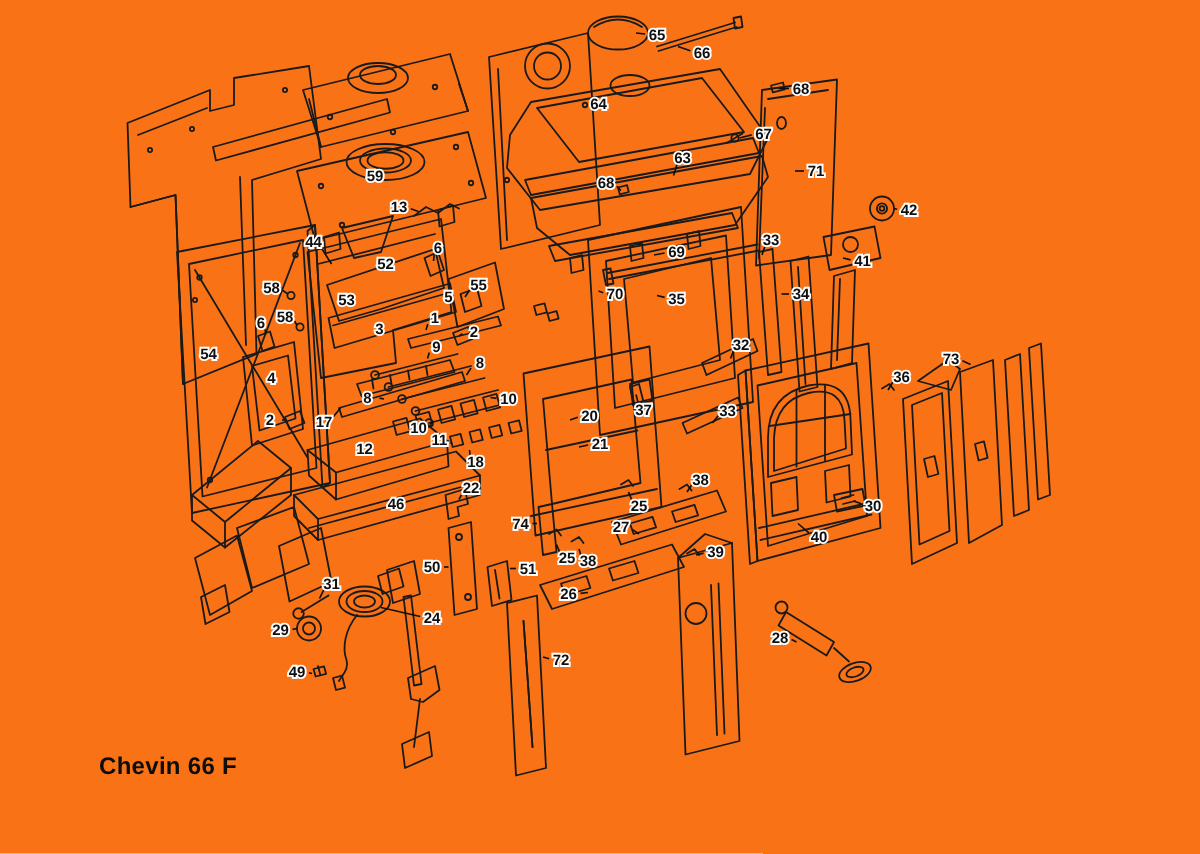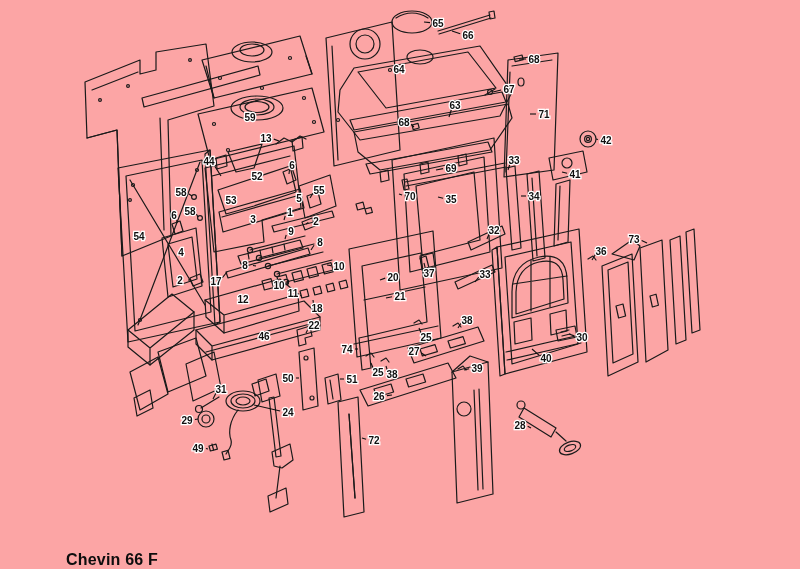--- a/index.html
+++ b/index.html
@@ -1,32 +1,32 @@
 <!DOCTYPE html>
 <html><head>
 <meta charset="utf-8">
 <style>
   html,body{margin:0;padding:0;background:#e8e8e8;}
-  .stage{position:relative;width:800px;height:569px;background:#fca5a5;overflow:hidden;
+  .stage{position:relative;width:800px;height:569px;background:#f97316;overflow:hidden;
          font-family:"Liberation Sans",sans-serif;}
   .stage svg{position:absolute;left:0;top:0;}
   
   #art path,#art polygon,#art rect,#art ellipse,#art circle,#art line,#art polyline{
     stroke:#1a1a1a;stroke-width:1.2;stroke-linejoin:round;stroke-linecap:round;fill:none;}
   .w{fill:#ffffff;}
   .b{fill:#161616;}
   .sp{fill:url(#speck);}
   .dt{fill:url(#dots);}
   .ht{fill:url(#hatch);}
   .thin{stroke-width:0.8;}
   .plabel{font:bold 10px "Liberation Sans",sans-serif;fill:#101010;
           paint-order:stroke;stroke:#ffffff;stroke-width:2.5px;text-anchor:middle;}
   .leader{stroke:#101010;stroke-width:1.1;fill:none;}
   .title{position:absolute;left:66px;top:503px;font-weight:bold;font-size:16px;
-         color:#0d0d0d;letter-spacing:0.2px;margin-top:48px;}
+         color:#0d0d0d;letter-spacing:0.2px;}
 </style>
 </head>
 <body>
 
 <div class="stage">
 <svg width="800" height="569" viewBox="0 0 800 569">
   <defs>
     <pattern id="dots" width="6" height="6" patternUnits="userSpaceOnUse">
       <rect width="6" height="6" fill="#ffffff"></rect>
       <circle cx="1.6" cy="1.8" r="1" fill="#222"></circle>

